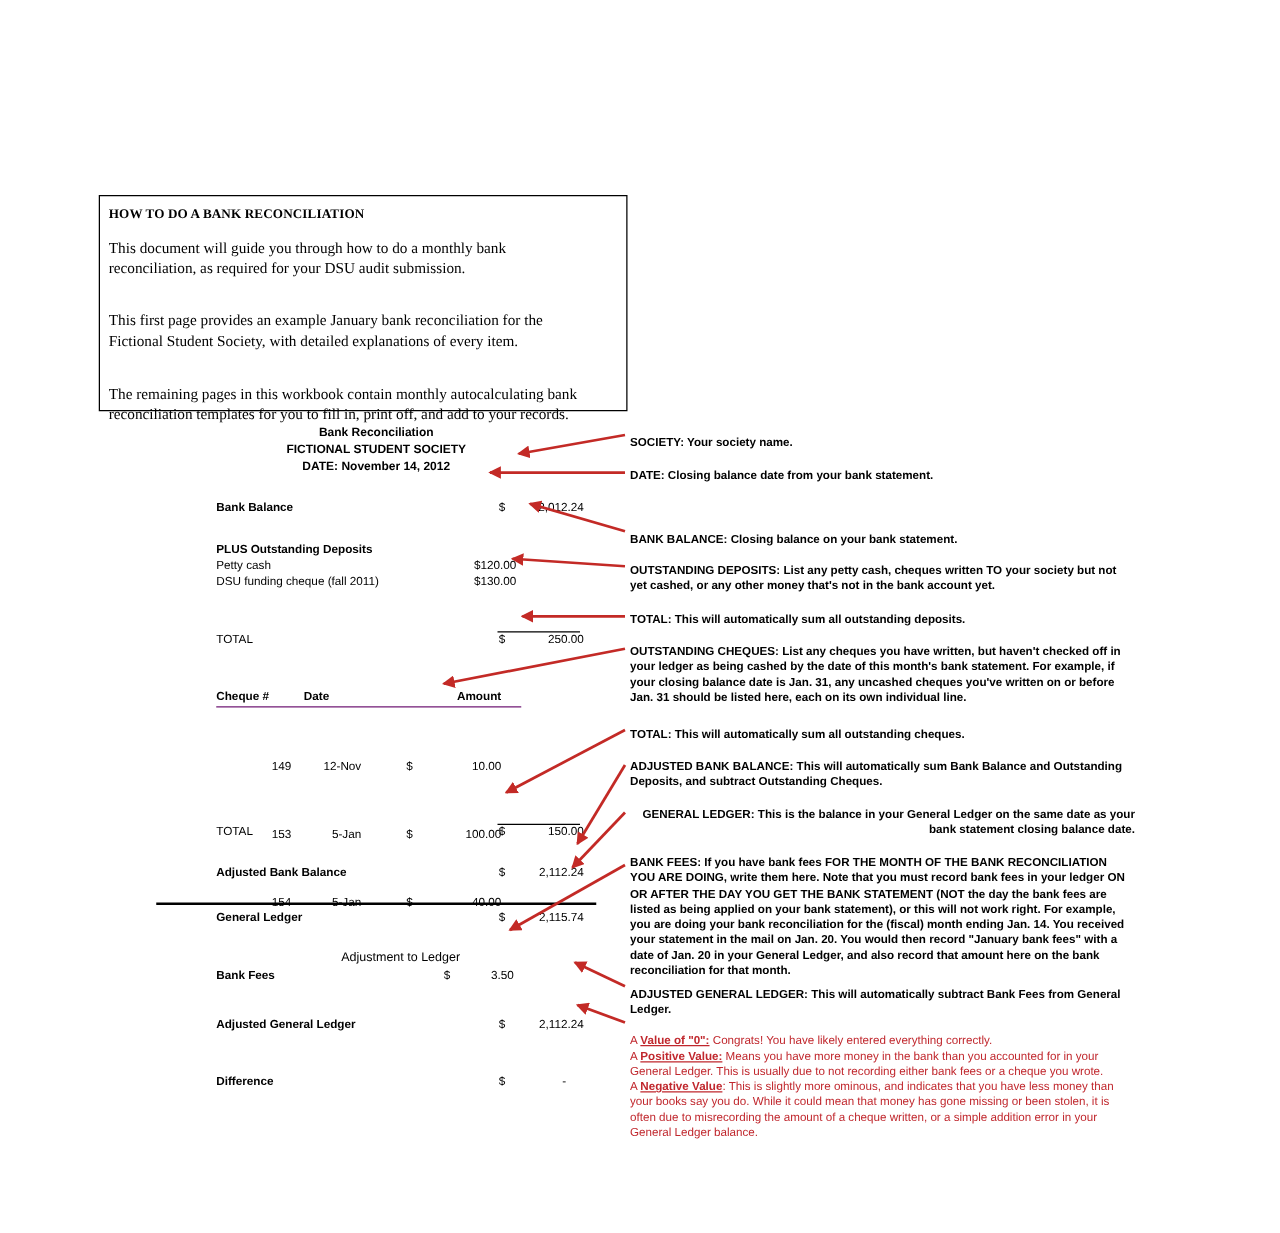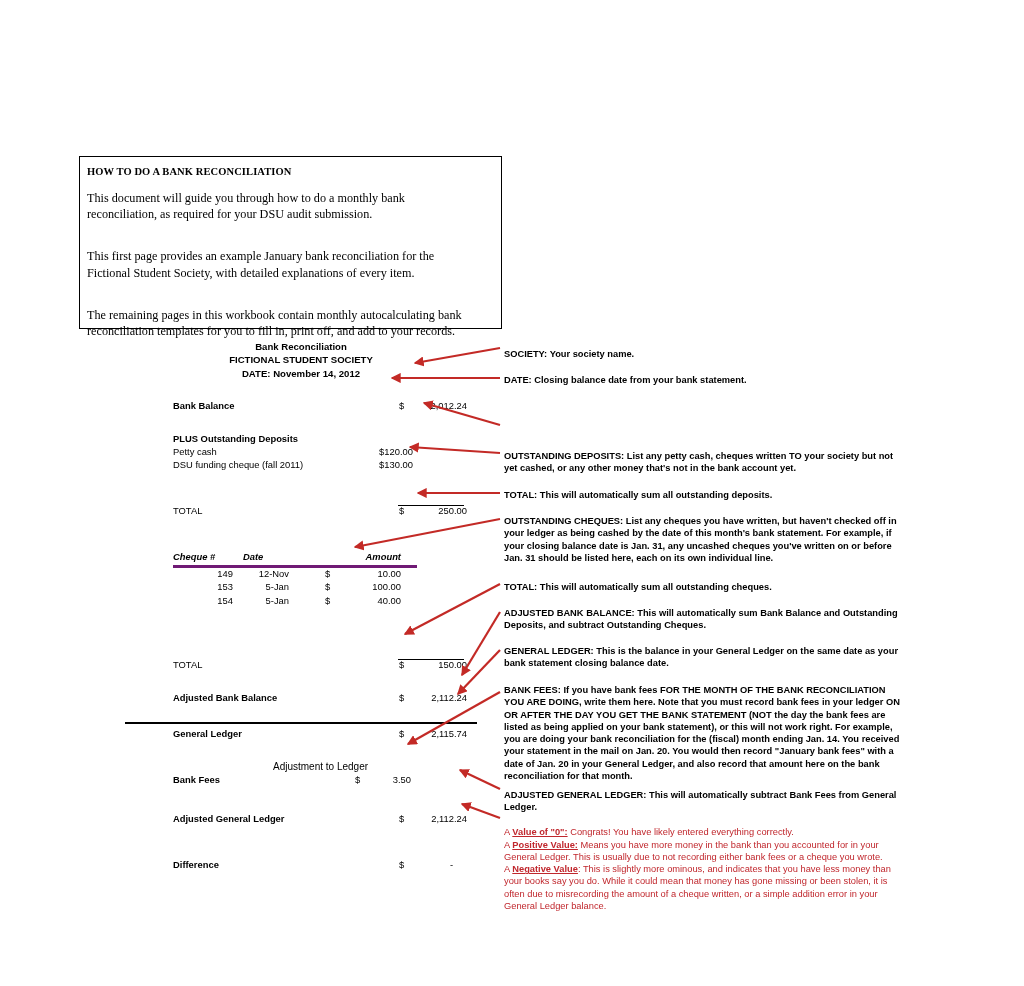--- a/index.html
+++ b/index.html
@@ -39,25 +39,25 @@
   .spacer-sm{ height:7px; }
 
   
   .total-rule{
     position:absolute; left:273px; width:66px; height:0;
     border-top:1.6px solid #000;
   }
 
   
   .chq{ position:absolute; left:48px; top:0; width:244px; font-size:9.4px; }
-  .chq-head{ position:relative; height:14px; font-weight:bold; border-bottom:3px solid #701a75;font-style:italic;}
+  .chq-head{ position:relative; height:14px; font-weight:bold; border-bottom:1px solid #701a75;}
   .chq-head .c1{ position:absolute; left:0; }
   .chq-head .c2{ position:absolute; left:70px; }
   .chq-head .c3{ position:absolute; left:156px; width:72px; text-align:right;}
-  .chq-row{ position:relative; height:13.4px; }
+  .chq-row{ position:relative; height:13.4px;margin-top:41px; }
   .chq-row .c1{ position:absolute; left:0;  width:60px; text-align:right; }
   .chq-row .c2{ position:absolute; left:68px; width:48px; text-align:right; }
   .chq-row .c3{ position:absolute; left:152px; }
   .chq-row .c4{ position:absolute; left:164px; width:64px; text-align:right; }
 
   .thick-div{
     position:absolute; left:0; width:352px; height:0;
     border-top:2.1px solid #000;
   }
   .indent-note{ position:absolute; left:148px; font-size:10px; }
@@ -221,26 +221,27 @@
 
     <div class="row">
       <span class="lbl b">Difference</span>
       <span class="cur">$</span>
       <span class="val" style="left:286px;width:42px;">-</span>
     </div>
   </div>
 
   <div class="ann" style="top:348px;">SOCIETY: Your society name.</div>
   <div class="ann" style="top:374px;">DATE: Closing balance date from your bank statement.</div>
+  <div class="ann" style="top:425px;">BANK BALANCE: Closing balance on your bank statement.</div>
   <div class="ann" style="top:450px;">OUTSTANDING DEPOSITS: List any petty cash, cheques written TO your society but not yet cashed, or any other money that's not in the bank account yet.</div>
   <div class="ann" style="top:489px;">TOTAL: This will automatically sum all outstanding deposits.</div>
   <div class="ann" style="top:515px;">OUTSTANDING CHEQUES: List any cheques you have written, but haven't checked off in your ledger as being cashed by the date of this month's bank statement. For example, if your closing balance date is Jan. 31, any uncashed cheques you've written on or before Jan. 31 should be listed here, each on its own individual line.</div>
   <div class="ann" style="top:581px;">TOTAL: This will automatically sum all outstanding cheques.</div>
   <div class="ann" style="top:607px;">ADJUSTED BANK BALANCE: This will automatically sum Bank Balance and Outstanding Deposits, and subtract Outstanding Cheques.</div>
-  <div class="ann" style="top:645px;">GENERAL LEDGER: This is the balance in your General Ledger on the same date as your bank statement closing balance date.</div>
+  <div class="ann" style="top:645px;text-align:right;">GENERAL LEDGER: This is the balance in your General Ledger on the same date as your bank statement closing balance date.</div>
   <div class="ann" style="top:684px;">BANK FEES: If you have bank fees FOR THE MONTH OF THE BANK RECONCILIATION YOU ARE DOING, write them here. Note that you must record bank fees in your ledger ON OR AFTER THE DAY YOU GET THE BANK STATEMENT (NOT the day the bank fees are listed as being applied on your bank statement), or this will not work right. For example, you are doing your bank reconciliation for the (fiscal) month ending Jan. 14. You received your statement in the mail on Jan. 20. You would then record "January bank fees" with a date of Jan. 20 in your General Ledger, and also record that amount here on the bank reconciliation for that month.</div>
   <div class="ann" style="top:789px;">ADJUSTED GENERAL LEDGER: This will automatically subtract Bank Fees from General Ledger.</div>
 
   <div class="ann red" style="top:814px;">
     <br>
     <span class="reg">A </span><span class="sub">Value of "0":</span><span class="reg"> Congrats! You have likely entered everything correctly.</span><br>
     <span class="reg">A </span><span class="sub">Positive Value:</span><span class="reg"> Means you have more money in the bank than you accounted for in your General Ledger. This is usually due to not recording either bank fees or a cheque you wrote.</span><br>
     <span class="reg">A </span><span class="sub">Negative Value</span><span class="reg">:  This is slightly more ominous, and indicates that you have less money than your books say you do.  While it could mean that money has gone missing or been stolen, it is often due  to misrecording the amount of a cheque written, or a simple addition error in your General Ledger balance.</span>
   </div>
 

